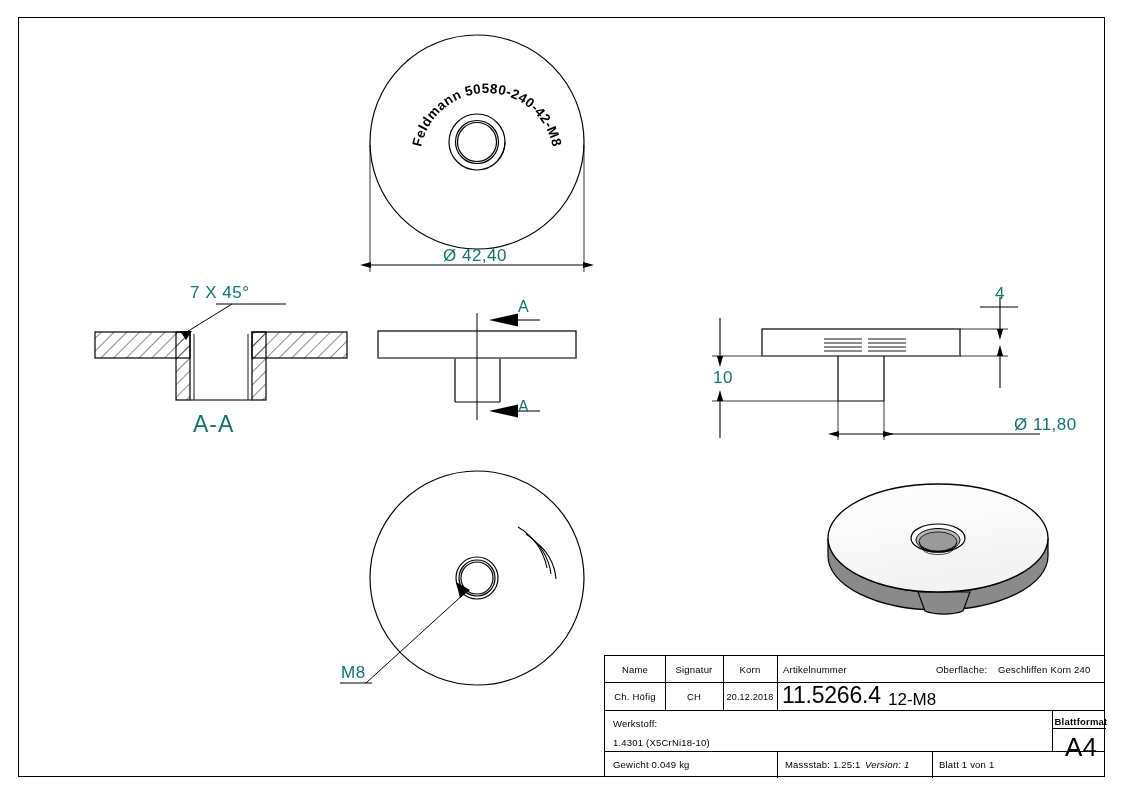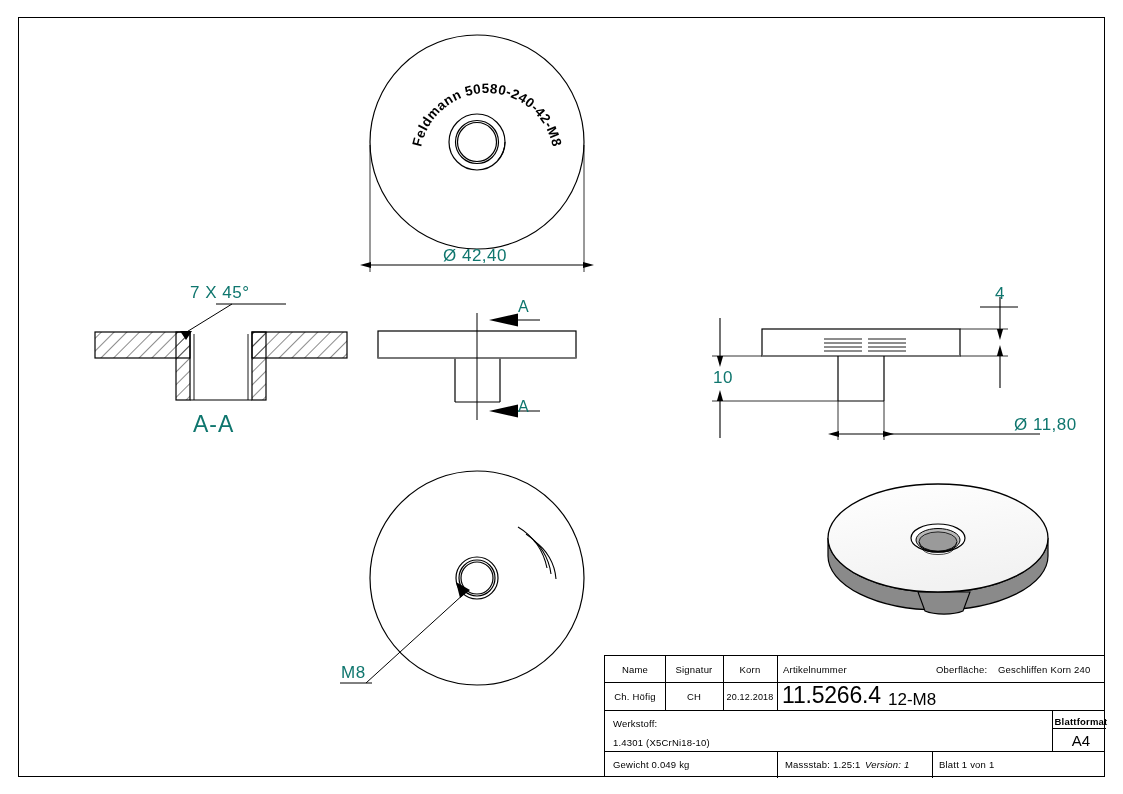--- a/index.html
+++ b/index.html
@@ -16,21 +16,21 @@
   
   .tb{position:absolute;left:604px;top:655px;width:501px;height:122px;
       border:1.2px solid #000;box-sizing:border-box;background:#fff;}
   .tb .vline,.tb .hline{position:absolute;background:#000;}
   .tb .hline{height:1px;left:0;width:100%;}
   .tb .vline{width:1px;top:0;}
   .tcell{position:absolute;box-sizing:border-box;}
   .tsmall{font-size:9.5px;letter-spacing:.2px;}
   .artnum{font-size:23px;letter-spacing:-0.2px;}
   .artsuf{font-size:17px;letter-spacing:0px;}
-  .a4{font-size:15px;}
+  .a4{font-size:26px;}
   .ctr{text-align:center;}
 </style>
 </head>
 <body>
 
 <div class="sheet">
 
   <div class="frame"></div>
 
   <svg class="draw" viewBox="0 0 1123 794">

